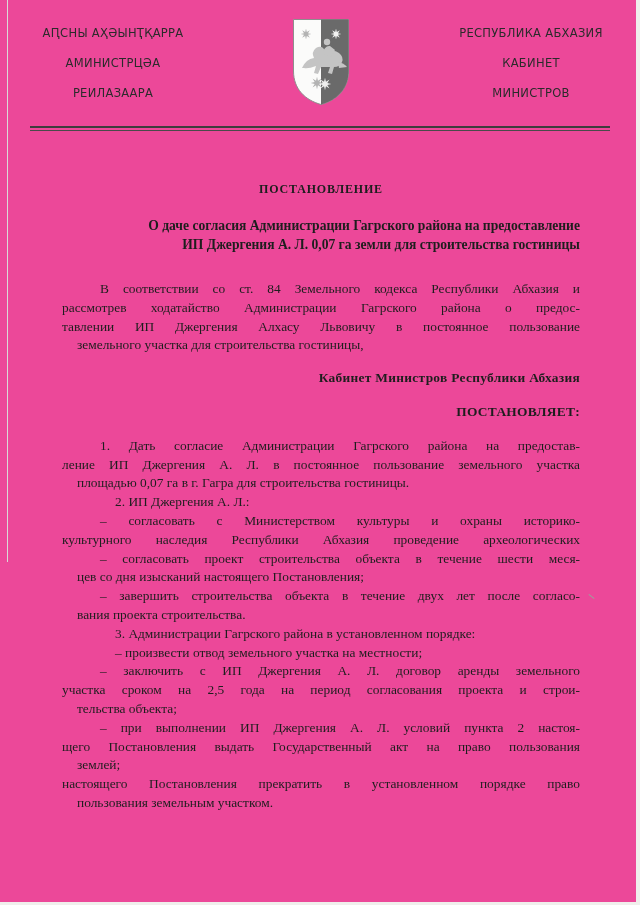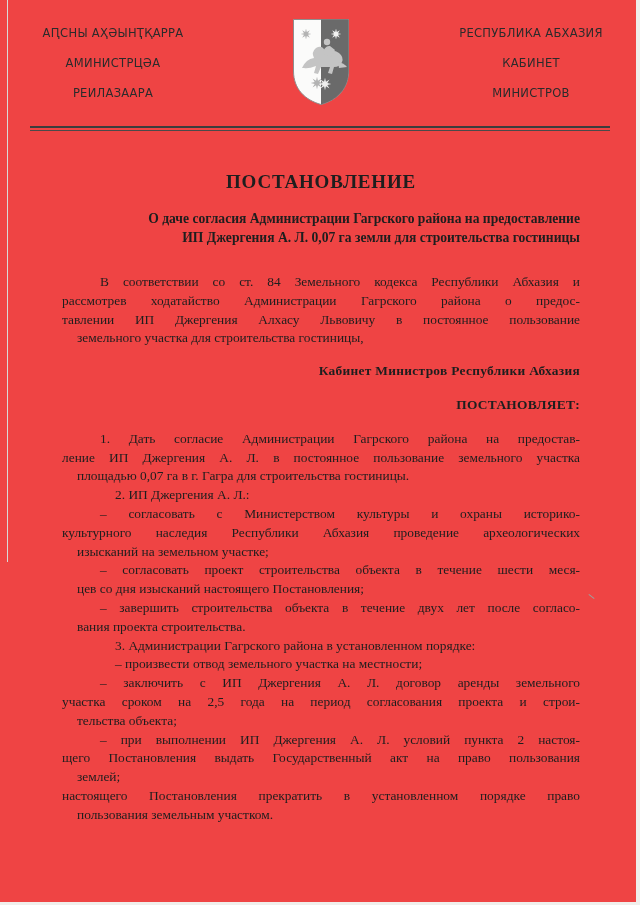--- a/index.html
+++ b/index.html
@@ -5,21 +5,21 @@
   html,body{margin:0;padding:0;}
   body{
     width:640px;height:905px;
     background:#ffffff;
     position:relative;
     overflow:hidden;
     font-family:"Liberation Serif","DejaVu Serif",serif;
   }
   .page{
     position:absolute;inset:0;
-    background:#ef4444;
+    background:#ec4899;
   }
   
   .scan-left-line{
     position:absolute;left:7px;top:0;width:1px;height:562px;
     background:#d9d9d6;
   }
   .scan-right-band{
     position:absolute;right:0;top:0;width:4px;height:100%;
     background:#efeeec;
   }
@@ -52,23 +52,23 @@
     border-bottom:1px solid #4a4a4a;
   }
   
   .content{
     position:absolute;left:62px;top:168px;width:518px;
     font-size:13.4px;line-height:18.8px;
     color:#1e1e1e;
   }
   .doc-title{
     text-align:center;font-weight:bold;
-    font-size:19px;line-height:20px;
+    font-size:12px;line-height:20px;
     letter-spacing:0.8px;
-    margin:4px 0 17px 0;
+    margin:11px 0 17px 0;
   }
   .subject{
     text-align:right;font-weight:bold;
     font-size:13.6px;line-height:19px;
     margin-bottom:26px;
   }
   .jline{
     text-align:justify;
     text-align-last:justify;
   }
@@ -145,21 +145,20 @@
         <div class="jline">тавлении ИП Джергения Алхасу Львовичу в постоянное пользование</div>
         <div class="jline last">земельного участка для строительства гостиницы,</div>
         <div class="cline">Кабинет Министров Республики Абхазия</div>
         <div class="cline">ПОСТАНОВЛЯЕТ:</div>
         <div class="jline indent">1. Дать согласие Администрации Гагрского района на предостав-</div>
         <div class="jline">ление ИП Джергения А. Л. в постоянное пользование земельного участка</div>
         <div class="jline last">площадью 0,07 га в г. Гагра для строительства гостиницы.</div>
         <div class="jline indent last">2. ИП Джергения А. Л.:</div>
         <div class="jline indent">– согласовать с Министерством культуры и охраны историко-</div>
         <div class="jline">культурного наследия Республики Абхазия проведение археологических</div>
-        <div class="jline last">изысканий на земельном участке;</div>
         <div class="jline indent">– согласовать проект строительства объекта в течение шести меся-</div>
         <div class="jline last">цев со дня изысканий настоящего Постановления;</div>
         <div class="jline indent">– завершить строительства объекта в течение двух лет после согласо-</div>
         <div class="jline last">вания проекта строительства.</div>
         <div class="jline indent last">3. Администрации Гагрского района в установленном порядке:</div>
         <div class="jline indent last">– произвести отвод земельного участка на местности;</div>
         <div class="jline indent">– заключить с ИП Джергения А. Л. договор аренды земельного</div>
         <div class="jline">участка сроком на 2,5 года на период согласования проекта и строи-</div>
         <div class="jline last">тельства объекта;</div>
         <div class="jline indent">– при выполнении ИП Джергения А. Л. условий пункта 2 настоя-</div>

